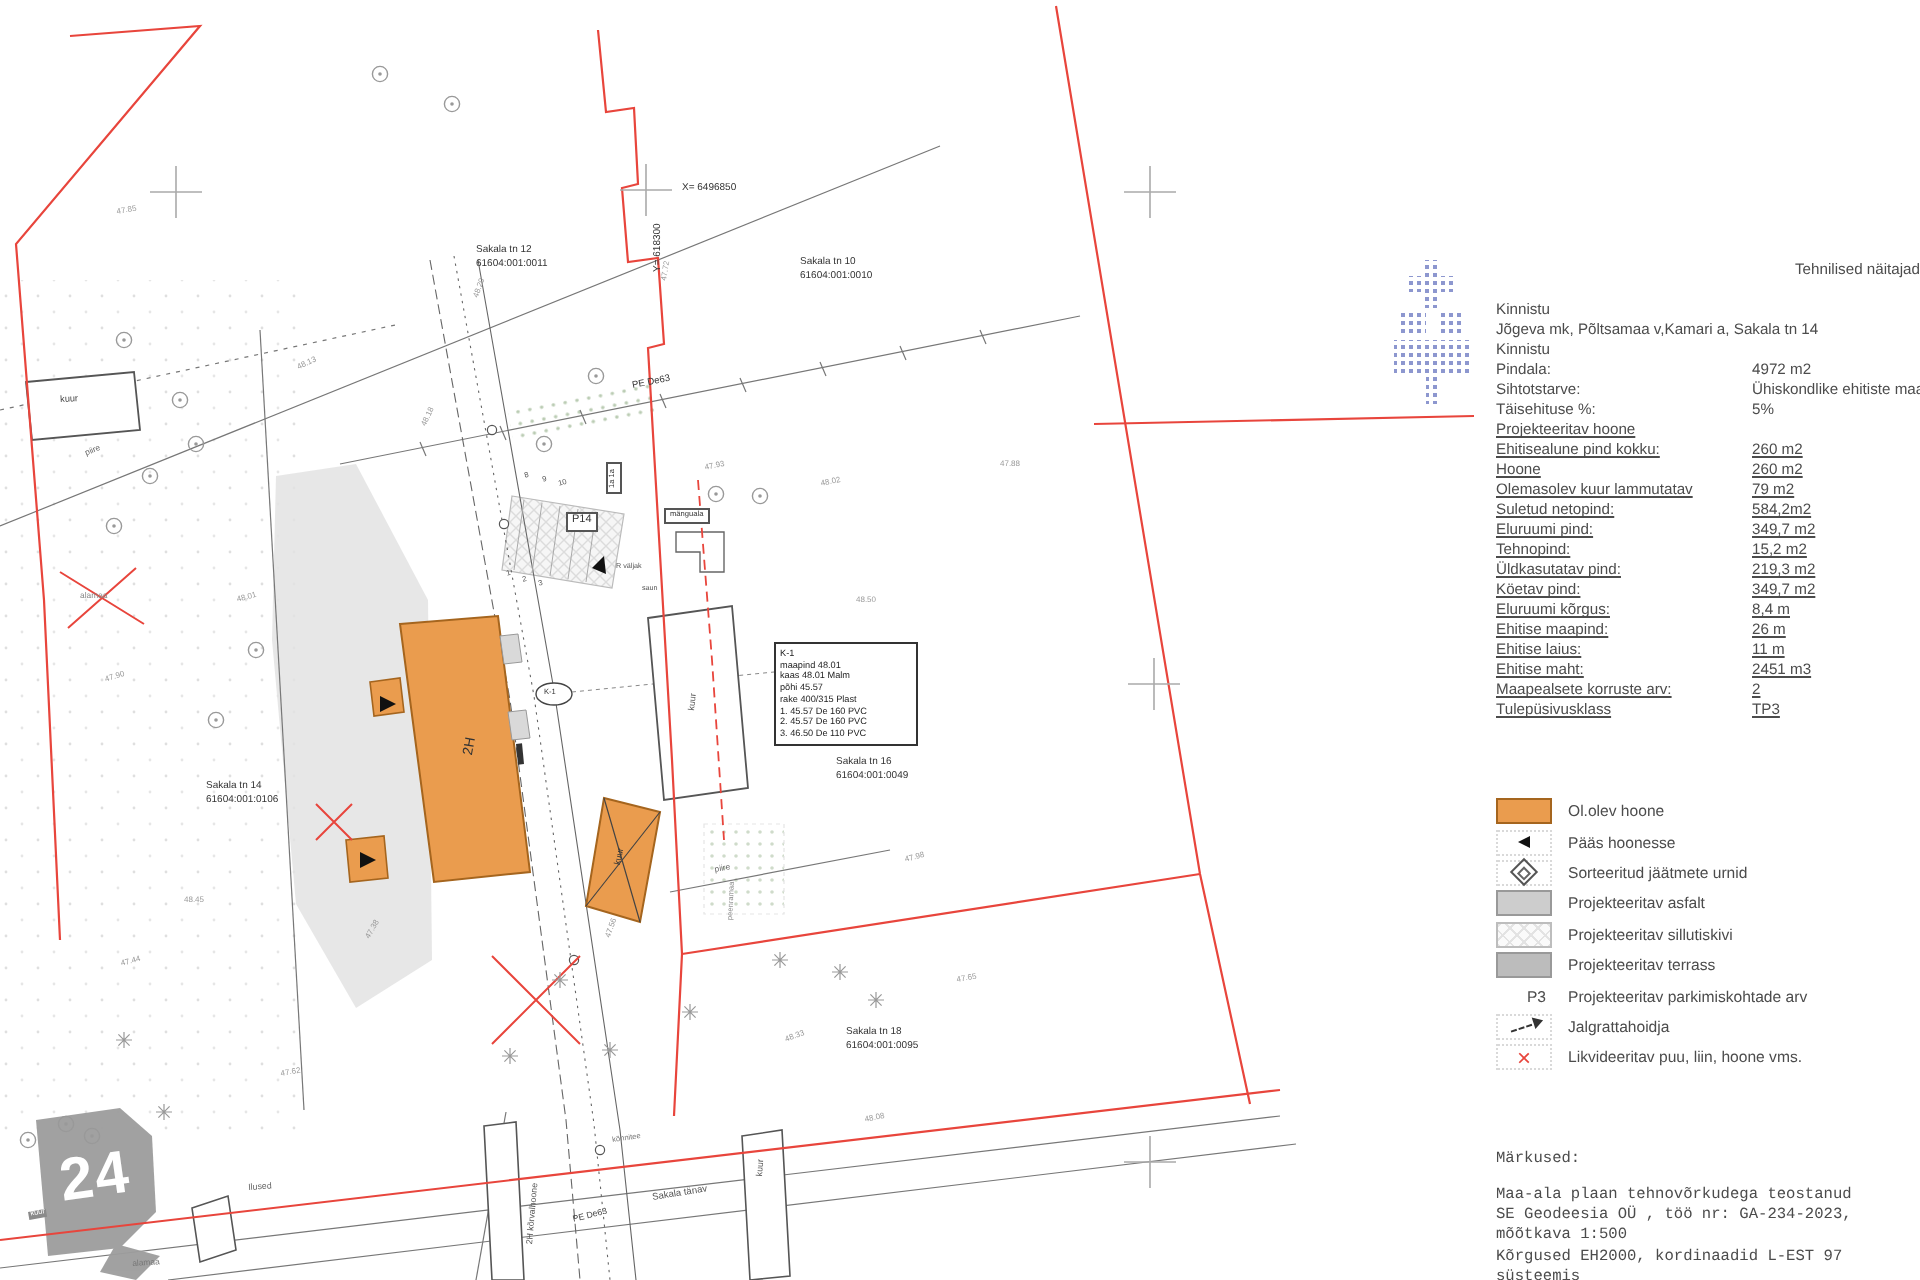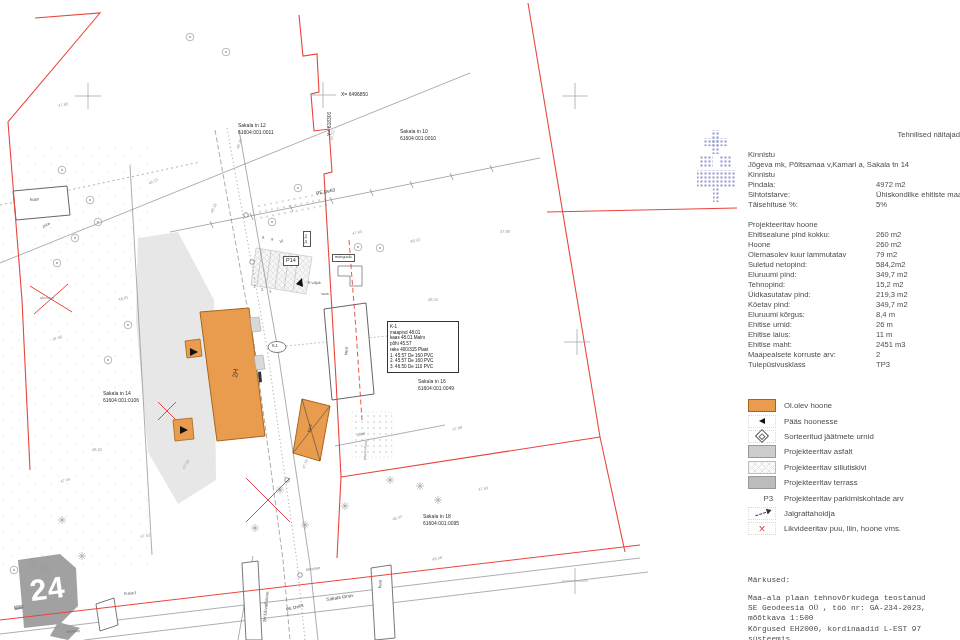--- a/index.html
+++ b/index.html
@@ -17,21 +17,21 @@
            transform:rotate(-8deg);letter-spacing:1px;}
   #k1box{position:absolute;left:387px;top:321px;width:66px;background:#fff;border:0.8px solid #333;
          font-size:4.6px;line-height:1.25;color:#222;padding:2px;}
   
   #panel{position:absolute;left:748px;top:130px;width:212px;color:#4c4c4c;font-size:7.6px;line-height:1.32;}
   #panel .ptitle{margin-bottom:10px;text-align:right;}
   .prow{display:flex;white-space:nowrap;justify-content:space-between;}
   .prow .lab{width:128px;flex:0 0 auto;}
   .prow .val{flex:1;}
   .prow.wide .lab{width:auto;}
-  #rows2{margin-top:10px;}
+  #rows2{text-decoration:underline;}
   
   #legend{position:absolute;left:748px;top:398px;width:212px;font-size:7.8px;color:#4c4c4c;}
   .lrow{display:flex;align-items:center;height:15.4px;}
   .sw{width:28px;height:13px;flex:0 0 auto;margin-right:8px;display:flex;align-items:center;
       justify-content:center;position:relative;border:1px dotted #d9d9d9;box-sizing:border-box;}
   .sw-orange{background:#EA9C4E;border:1px solid #A5651E;}
   .sw-asphalt{background:#cdcdcd;border:1px solid #999;}
   .sw-terrace{background:#bcbcbc;border:1px solid #999;}
   .sw-pavers{background:
       repeating-linear-gradient(45deg,#e3e3e3 0 1px,transparent 1px 5px),
@@ -366,21 +366,21 @@
         </div>
         <div class="prow">
           <div class="lab">Köetav pind:</div>
           <div class="val">349,7  m2</div>
         </div>
         <div class="prow">
           <div class="lab">Eluruumi kõrgus:</div>
           <div class="val">8,4 m</div>
         </div>
         <div class="prow">
-          <div class="lab">Ehitise urnid:</div>
+          <div class="lab">Ehitise maapind:</div>
           <div class="val">26 m</div>
         </div>
         <div class="prow">
           <div class="lab">Ehitise laius:</div>
           <div class="val">11 m</div>
         </div>
         <div class="prow">
           <div class="lab">Ehitise maht:</div>
           <div class="val">2451 m3</div>
         </div>

